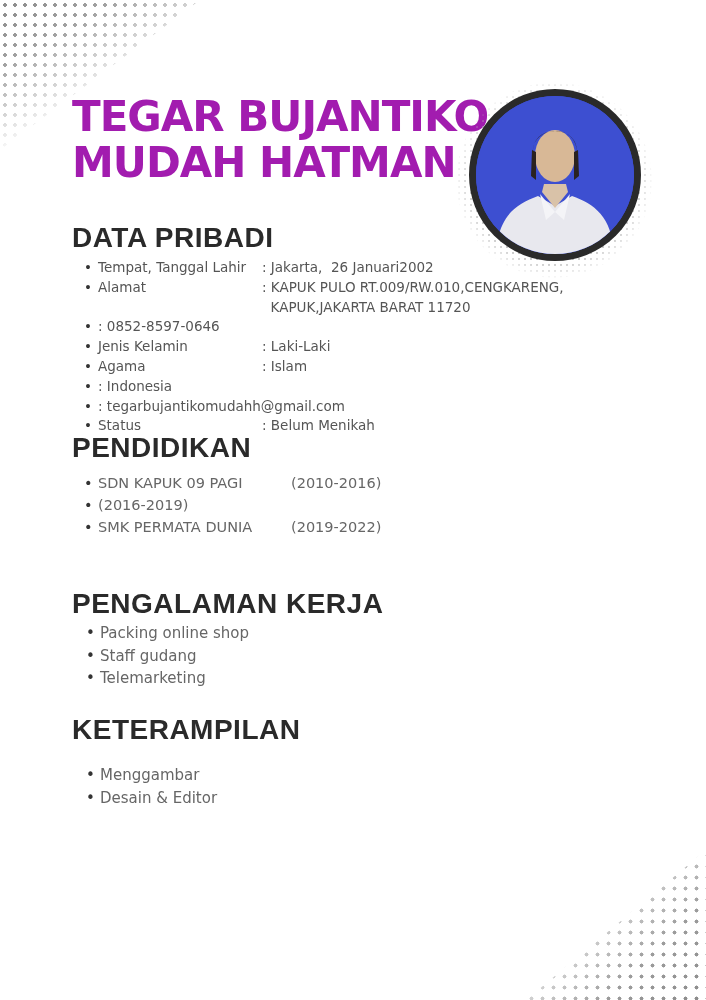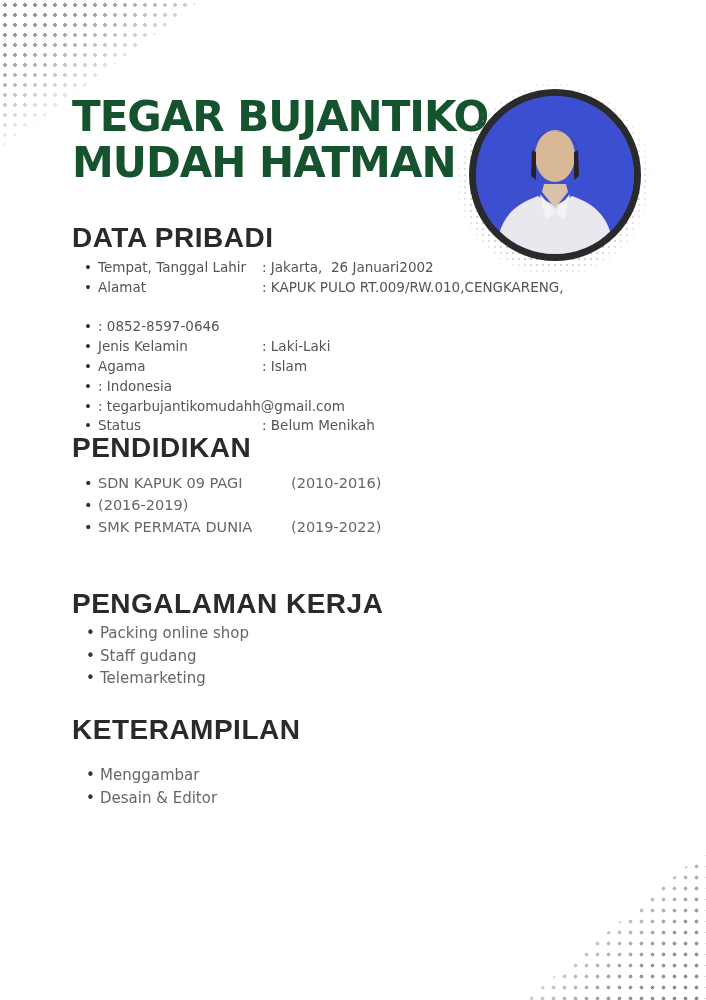--- a/index.html
+++ b/index.html
@@ -13,21 +13,21 @@
     clip-path: polygon(0 0, 100% 0, 0 100%);
   }
   .dots-br { position:absolute; right:0; bottom:0; width:180px; height:150px;
     background-image: radial-gradient(circle, #8a8a8a 1.8px, transparent 2.2px);
     background-size:11px 11px;
     -webkit-mask-image: linear-gradient(315deg, #000 0%, rgba(0,0,0,0.85) 30%, rgba(0,0,0,0) 75%);
     mask-image: linear-gradient(315deg, #000 0%, rgba(0,0,0,0.85) 30%, rgba(0,0,0,0) 75%);
     clip-path: polygon(100% 0, 100% 100%, 0 100%);
   }
   .name { position:absolute; left:72px; top:94px; margin:0; font-family:"DejaVu Sans", sans-serif;
-    font-weight:bold; font-size:42px; line-height:46px; color:#14532d; letter-spacing:-1px; }
+    font-weight:bold; font-size:42px; line-height:46px; color:#a21caf; letter-spacing:-1px; }
   .photo-halo { position:absolute; left:456px; top:82px; width:196px; height:196px; border-radius:50%;
     background-image: radial-gradient(circle, #b5b5b5 1px, transparent 1.4px);
     background-size:6px 6px;
     -webkit-mask-image: radial-gradient(circle, rgba(0,0,0,1) 55%, rgba(0,0,0,0) 72%);
     mask-image: radial-gradient(circle, rgba(0,0,0,1) 55%, rgba(0,0,0,0) 72%);
   }
   .photo { position:absolute; left:469px; top:89px; width:158px; height:158px; border-radius:50%;
     background:#3d4fd1; border:7px solid #2a2a2a; overflow:hidden; }
   .photo svg { width:100%; height:100%; display:block; }
   .section-title { position:absolute; left:72px; margin:0; font-family:Liberation Sans, sans-serif;
@@ -83,20 +83,21 @@
       <span class="value">: Jakarta,  26 Januari2002</span>
     </li>
   <li class="pd-row">
       <span class="bullet">•</span>
       <span class="label">Alamat</span>
       <span class="value">: KAPUK PULO RT.009/RW.010,CENGKARENG,</span>
     </li>
   <li class="pd-row">
       <span class="bullet"></span>
       <span class="label"></span>
+      <span class="value">  KAPUK,JAKARTA BARAT 11720</span>
     </li>
   <li class="pd-row">
       <span class="bullet">•</span>
       <span class="value">: 0852-8597-0646</span>
     </li>
   <li class="pd-row">
       <span class="bullet">•</span>
       <span class="label">Jenis Kelamin</span>
       <span class="value">: Laki-Laki</span>
     </li>

